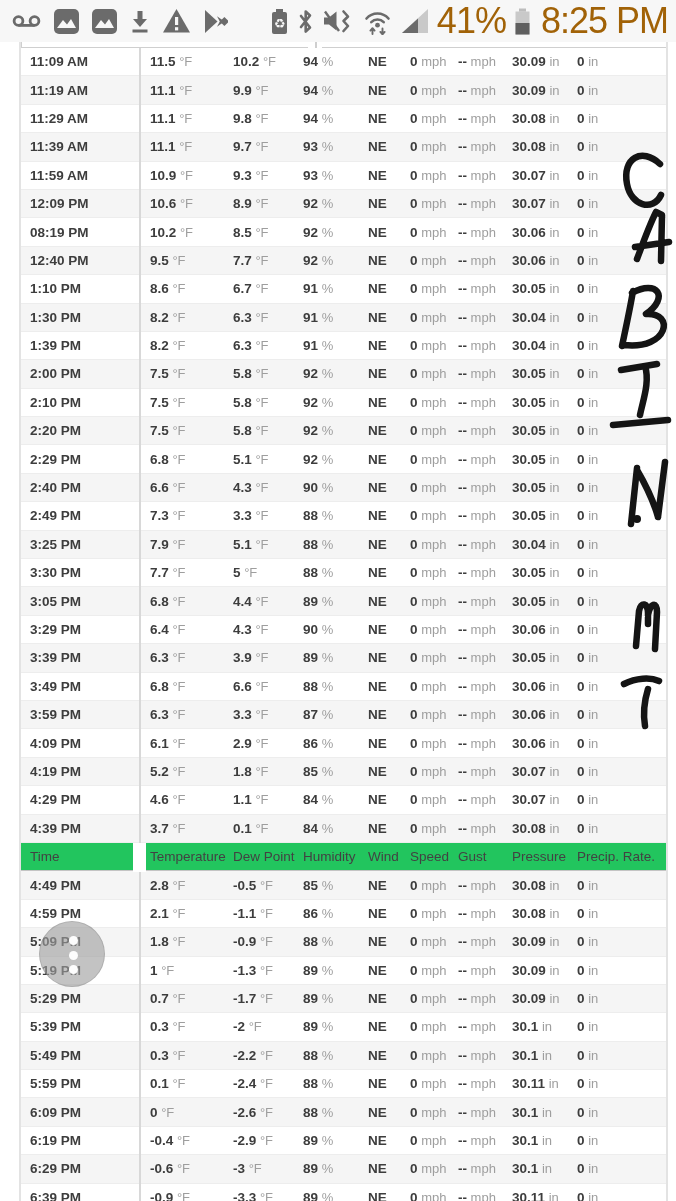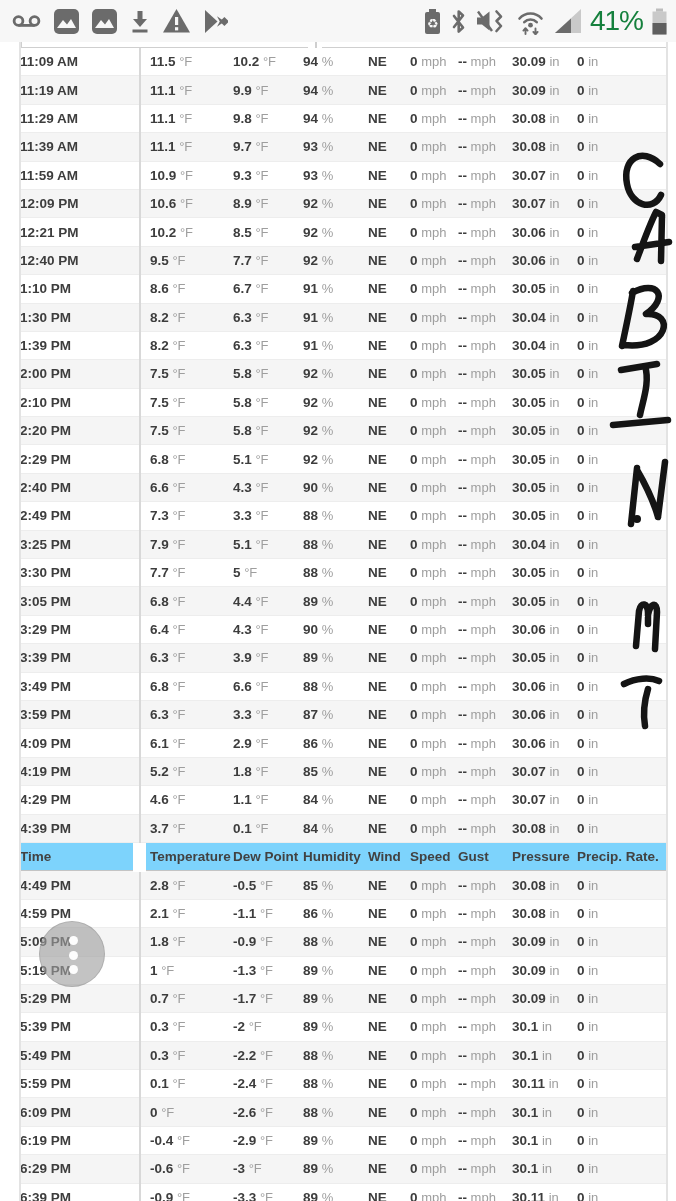--- a/index.html
+++ b/index.html
@@ -12,44 +12,44 @@
   
   .statusbar{
     position:absolute;top:0;left:0;width:676px;height:42px;
     background:#f7f7f7;display:flex;align-items:center;justify-content:space-between;
     padding:0 8px 0 12px;box-sizing:border-box;z-index:5;
   }
   .sb-left,.sb-right{display:flex;align-items:center;}
   .sb-left{gap:11px;}
   .sb-right{gap:8px;}
   .sb-ico{display:flex;align-items:center;}
-  .sb-text{color:#15803d;font-size:28px;line-height:42px;letter-spacing:-1px;}
+  .sb-text{color:#a16207;font-size:36px;line-height:42px;letter-spacing:-1px;}
   .sb-time{margin-left:2px;}
   
   .topsliver{position:absolute;top:42px;left:20px;width:647px;height:6px;background:#fff;z-index:1;}
   .topsliver .seg{position:absolute;bottom:0;height:0;border-bottom:1.5px solid #cfcfcf;}
   .topsliver .seg1{left:0;width:288px;}
   .topsliver .seg2{left:302px;right:0;}
   .topsliver .stub{position:absolute;top:0;width:1.5px;height:6px;background:#cfcfcf;}
   
   .tablewrap{position:absolute;top:48px;left:20px;width:647px;z-index:1;}
   table{border-collapse:collapse;table-layout:fixed;width:647px;}
   col.c0{width:130px}col.c1{width:83px}col.c2{width:70px}col.c3{width:65px}
   col.c4{width:42px}col.c5{width:48px}col.c6{width:54px}col.c7{width:65px}col.c8{width:90px}
   td,th{
     height:27.4px;padding:0;margin:0;text-align:left;vertical-align:middle;
     font-size:13.5px;white-space:nowrap;overflow:visible;
     border-bottom:1px solid #ededed;
   }
-  td:first-child,th:first-child{}
+  td:first-child,th:first-child{padding-left:10px;}
   tr.stripe td{background:#f5f5f5;}
   .v{font-weight:bold;color:#3d3d3d;}
   .u{font-weight:normal;color:#9e9e9e;font-size:13px;}
   tr.hrow th{
-    background:#7dd3fc;color:#424242;font-weight:bold;
+    background:#22c55e;color:#424242;font-weight:normal;
     border-top:1.5px solid #c4c4c4;border-bottom:1.5px solid #c4c4c4;
   }
   
   .vline{position:absolute;background:#d8d8d8;width:1.5px;z-index:2;}
   .vl-left{left:19px;top:42px;height:1159px;background:#e3e3e3;}
   .vl-right{left:666px;top:42px;height:1159px;background:#e3e3e3;}
   .vl-div1{left:139px;top:48px;height:795px;}
   .vl-div2{left:139px;top:872px;height:329px;}
   
   .hgap{position:absolute;left:133px;top:843px;width:13px;height:29px;background:#fff;z-index:3;}
@@ -147,20 +147,21 @@
       </svg>
     </span>
     <span class="sb-text">41%</span>
     <span class="sb-ico">
       <svg width="17" height="27" viewBox="0 0 17 27">
         <rect x="5" y="0.5" width="7" height="3.2" fill="#bdbdbd"></rect>
         <rect x="1.5" y="3.5" width="14" height="23" fill="#c9c9c9"></rect>
         <rect x="1.5" y="15" width="14" height="11.5" fill="#5f5f5f"></rect>
       </svg>
     </span>
+    <span class="sb-text sb-time">8:25 PM</span>
   </div>
 </div>
 
 <div class="topsliver">
   <div class="seg seg1"></div>
     <div class="seg seg2"></div>
   <div class="stub" style="left:0;"></div>
   <div class="stub" style="left:295px;"></div>
 </div>
 
@@ -238,21 +239,21 @@
           <td><span class="v">10.6</span><span class="u"> °F</span></td>
           <td><span class="v">8.9</span><span class="u"> °F</span></td>
           <td><span class="v">92</span><span class="u"> %</span></td>
           <td><span class="v">NE</span></td>
           <td><span class="v">0</span><span class="u"> mph</span></td>
           <td><span class="v">--</span><span class="u"> mph</span></td>
           <td><span class="v">30.07</span><span class="u"> in</span></td>
           <td><span class="v">0</span><span class="u"> in</span></td>
         </tr>
         <tr>
-          <td><span class="v">12:21 PM</span></td>
+          <td><span class="v">08:19 PM</span></td>
           <td><span class="v">10.2</span><span class="u"> °F</span></td>
           <td><span class="v">8.5</span><span class="u"> °F</span></td>
           <td><span class="v">92</span><span class="u"> %</span></td>
           <td><span class="v">NE</span></td>
           <td><span class="v">0</span><span class="u"> mph</span></td>
           <td><span class="v">--</span><span class="u"> mph</span></td>
           <td><span class="v">30.06</span><span class="u"> in</span></td>
           <td><span class="v">0</span><span class="u"> in</span></td>
         </tr>
         <tr class="stripe">

